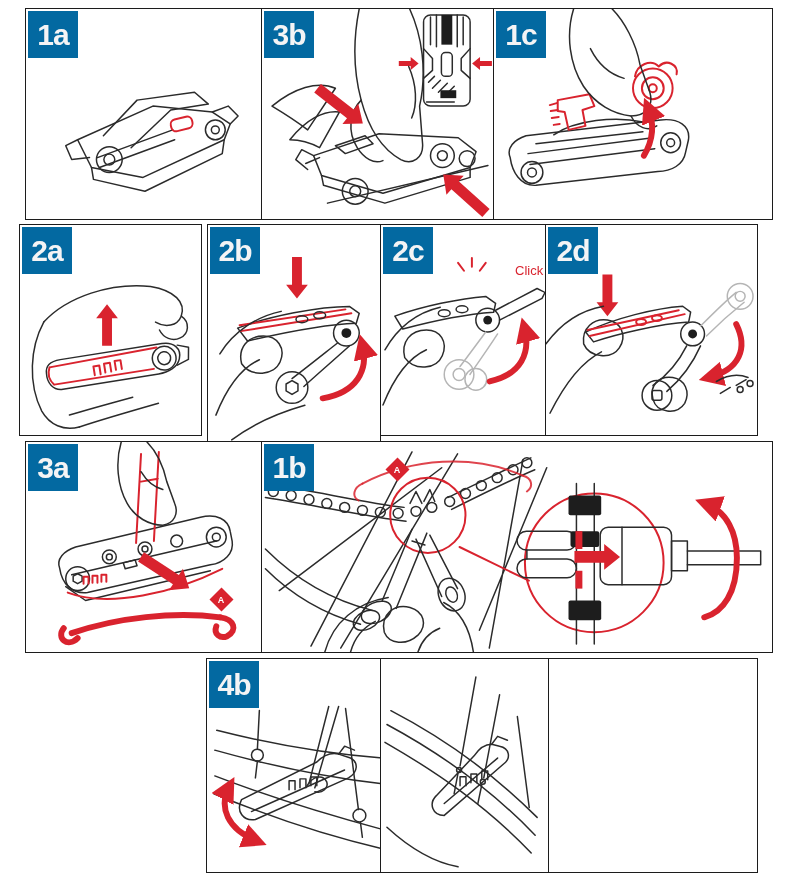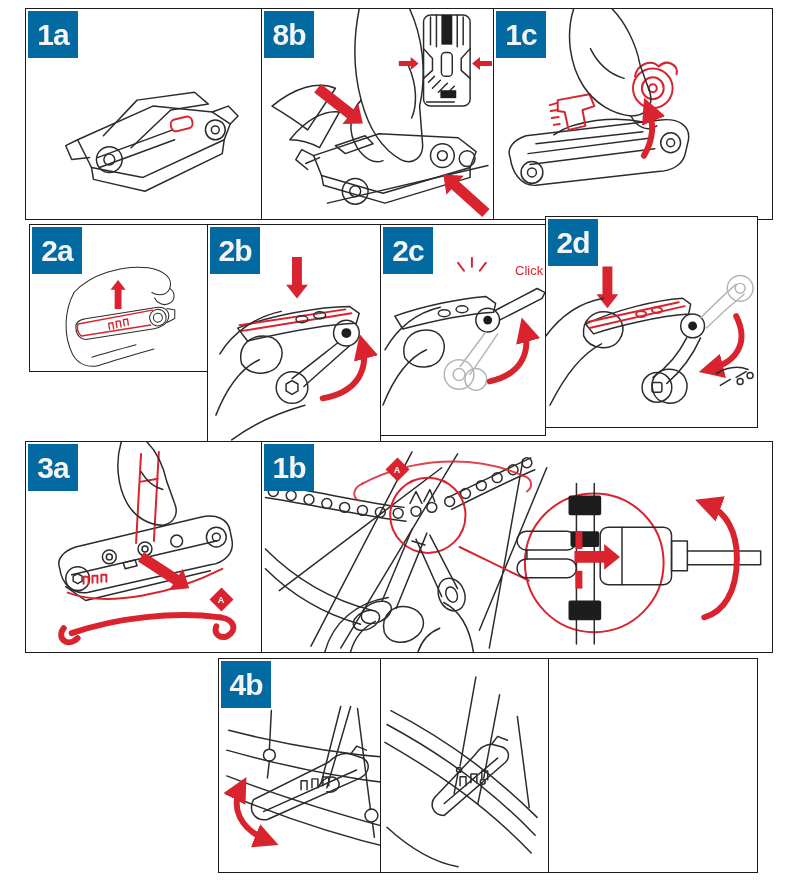--- a/index.html
+++ b/index.html
@@ -83,21 +83,21 @@
       <g>
         <path class="k" d="M98,0 C92,30 92,62 100,92 C108,122 122,142 140,152 C152,158 163,150 162,136 L159,98 C167,62 161,26 149,0"></path>
         <path class="k" d="M100,92 C88,104 86,124 96,140 C103,151 113,157 122,153"></path>
         <path class="k" d="M148,58 C156,76 157,96 151,110"></path>
         <path class="k" d="M10,98 C32,80 56,72 74,80 L46,122 C33,112 20,104 10,98 Z"></path>
         <path class="k" d="M28,132 C44,112 62,102 78,104 L58,140 C47,134 37,132 28,132 Z"></path>
       </g>
       <polygon class="rf" points="0,-5.5 42,-5.5 42,-13 58,0 42,13 42,5.5 0,5.5" transform="translate(56,80) rotate(38)"></polygon>
       <polygon class="rf" points="0,-5.5 42,-5.5 42,-13 58,0 42,13 42,5.5 0,5.5" transform="translate(226,206) rotate(-138)"></polygon>
     </svg>
-    <div class="chip">8b</div>
+    <div class="chip">3b</div>
   </section>
 
   <section class="panel" style="left:493px;top:8px;width:280px;height:212px;">
     <svg class="art" viewBox="0 0 280 212">
       <defs>
         <marker id="ah1c" markerWidth="4.2" markerHeight="4.2" viewBox="0 0 10 10" refX="6" refY="5" orient="auto-start-reverse">
           <path d="M0,0 L10,5 L0,10 Z" fill="#d9232e"></path>
         </marker>
       </defs>
       <g>
@@ -120,21 +120,21 @@
       <g>
         <path class="k" d="M80,0 C72,26 76,56 90,78 C102,96 120,106 138,108 C153,108 161,98 157,84 L147,56 C143,34 131,12 119,0"></path>
         <path class="k" d="M138,108 C144,120 155,124 164,118"></path>
         <path class="k" d="M97,40 C105,56 117,66 131,70"></path>
       </g>
       <path class="rb" d="M151,148 C160,133 162,116 155,99" marker-end="url(#ah1c)"></path>
     </svg>
     <div class="chip">1c</div>
   </section>
 
-  <section class="panel" style="left:29px;top:224px;width:183px;height:148px;">
+  <section class="panel" style="left:19px;top:224px;width:183px;height:212px;">
     <svg class="art" viewBox="0 0 183 212">
       <g>
         <path class="k" d="M24,98 C48,72 92,58 132,62 C156,66 168,78 163,92 C159,102 147,104 137,98"></path>
         <path class="k" d="M163,92 C172,98 171,110 162,114 C154,118 145,114 141,106"></path>
         <path class="k" d="M24,98 C10,124 8,160 22,188 C30,202 44,208 60,204"></path>
         <path class="k" d="M60,204 C84,196 112,188 140,180 M50,192 C70,186 92,180 114,174"></path>
       </g>
       <g transform="rotate(-9 92 140)">
         <path class="k" d="M26,140 C26,132 32,128 42,128 L146,128 C158,128 165,136 161,146 C158,154 148,158 138,158 L40,158 C30,158 25,149 26,140 Z"></path>
         <circle class="k" cx="146" cy="143" r="12"></circle>
@@ -204,21 +204,21 @@
       <g>
         <path class="k" d="M4,126 C18,102 38,88 60,83"></path>
         <path class="k" d="M24,134 C20,118 30,106 46,106 C60,106 68,118 62,132 C56,146 34,148 24,134 Z"></path>
         <path class="k" d="M2,182 C14,152 28,134 46,126"></path>
       </g>
     </svg>
     <span class="click" style="left:96px;top:38px;">Click</span>
     <div class="chip">2c</div>
   </section>
 
-  <section class="panel" style="left:545px;top:216px;width:213px;height:212px;">
+  <section class="panel" style="left:545px;top:224px;width:213px;height:212px;">
     <svg class="art" viewBox="0 0 213 212">
       <defs>
         <marker id="ah2d" markerWidth="4.2" markerHeight="4.2" viewBox="0 0 10 10" refX="6" refY="5" orient="auto-start-reverse">
           <path d="M0,0 L10,5 L0,10 Z" fill="#d9232e"></path>
         </marker>
       </defs>
       <polygon class="rf" points="0,-5 28,-5 28,-11 42,0 28,11 28,5 0,5" transform="translate(62,50) rotate(90)"></polygon>
       <g>
         <path class="k" d="M0,120 C16,98 36,86 58,82"></path>
         <path class="k" d="M38,120 C36,104 48,94 62,96 C76,98 82,112 74,124 C66,136 44,134 38,120 Z"></path>
@@ -363,21 +363,21 @@
         <path class="rb" d="M446,62 C468,70 478,92 478,117 C478,152 464,172 445,177" stroke-width="5" marker-start="url(#ah3b)"></path>
       </g>
     </svg>
     <div class="dia" style="left:127px;top:19px;">
         <span>A</span>
       </div>
     <div class="chip">1b</div>
   </section>
 
 
-  <section class="panel" style="left:206px;top:658px;width:185px;height:215px;margin-left:12px;">
+  <section class="panel" style="left:206px;top:658px;width:185px;height:215px;">
     <svg class="art" viewBox="0 0 175 215">
       <defs>
         <marker id="ah4b" markerWidth="4.2" markerHeight="4.2" viewBox="0 0 10 10" refX="6" refY="5" orient="auto-start-reverse">
           <path d="M0,0 L10,5 L0,10 Z" fill="#d9232e"></path>
         </marker>
       </defs>
       <g>
         <path class="k" d="M5,72 C60,86 120,96 172,100 M3,92 C60,108 120,120 172,126" stroke-width="1.3"></path>
         <path class="k" d="M3,118 C60,140 120,158 172,172 M2,136 C60,160 122,180 174,192" stroke-width="1.3"></path>
       </g>

